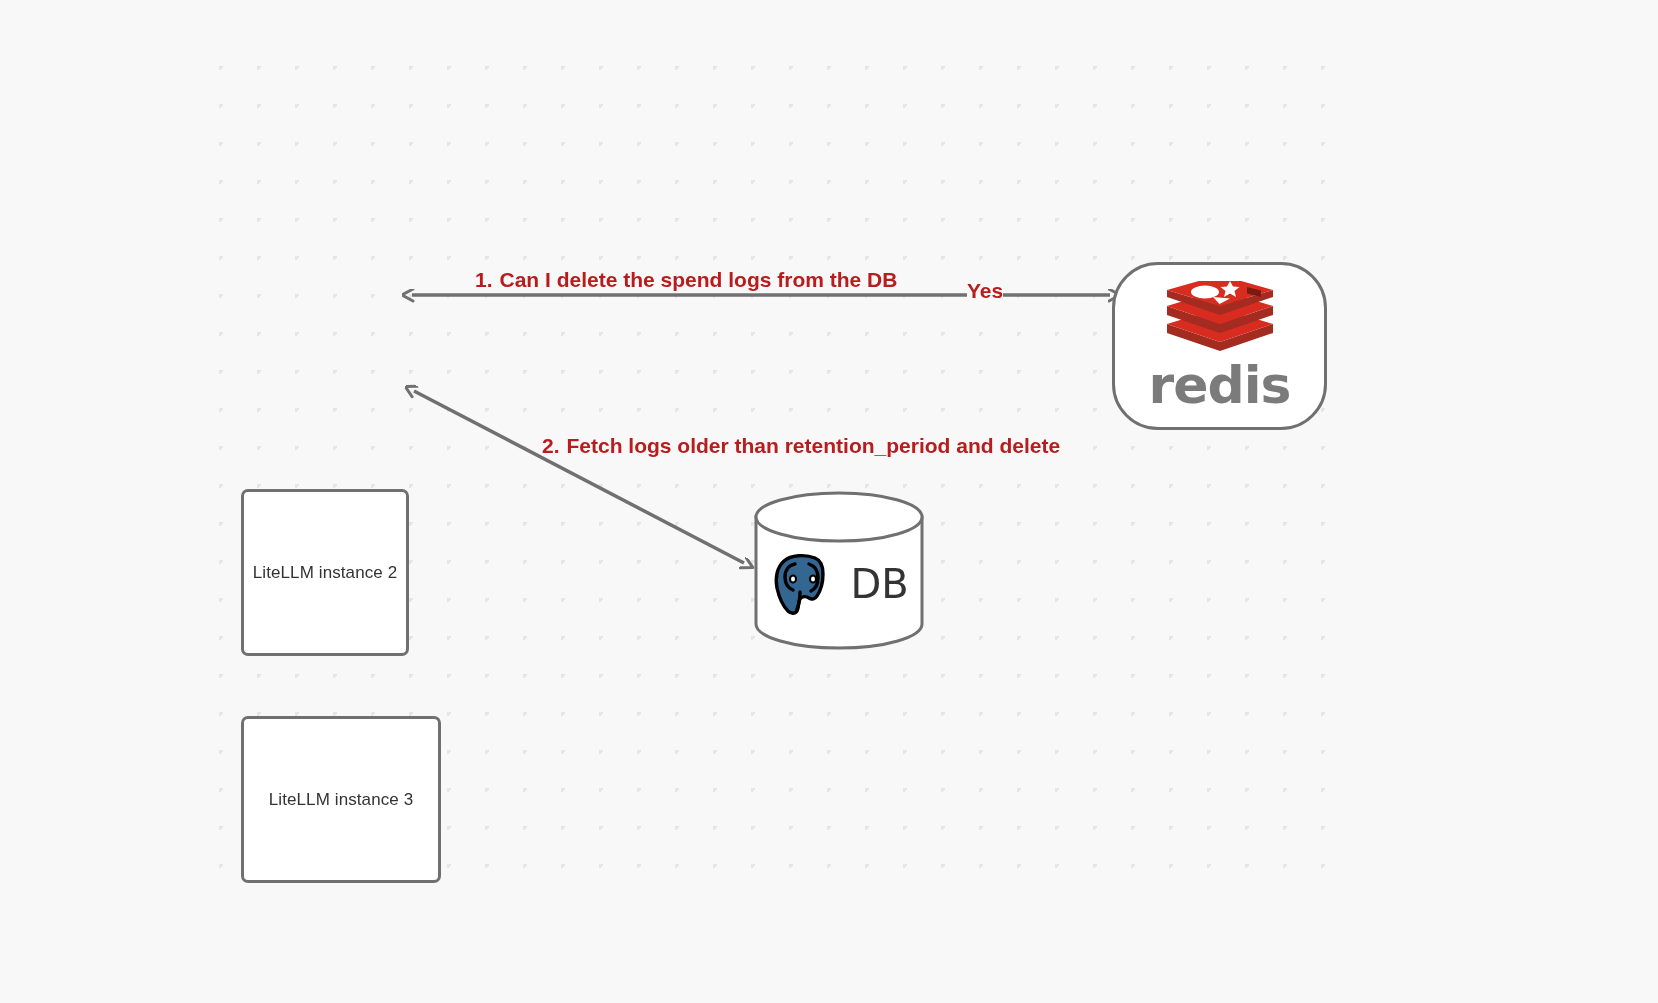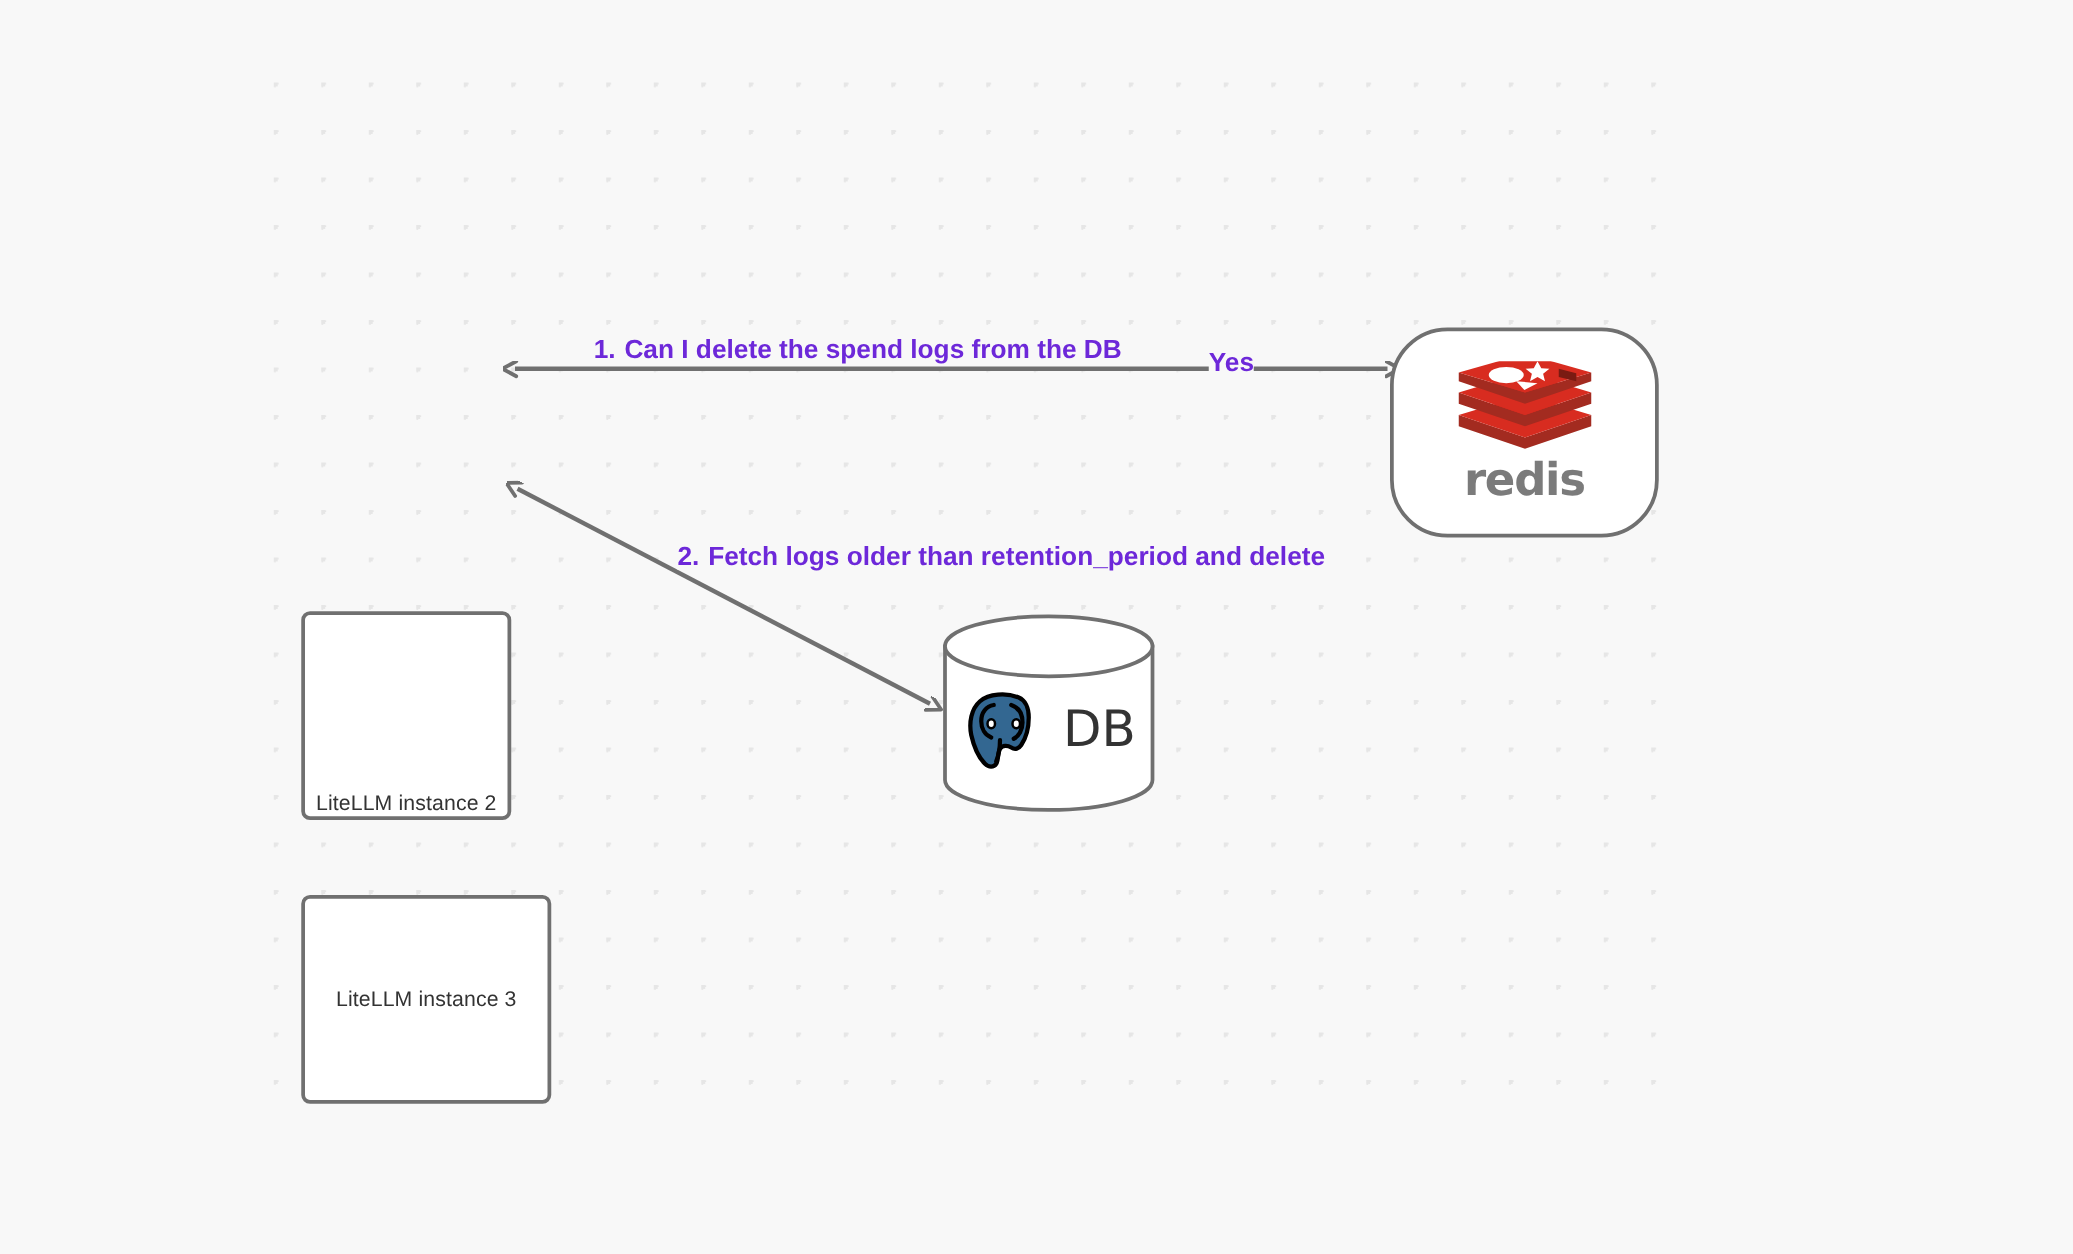--- a/index.html
+++ b/index.html
@@ -58,21 +58,21 @@
     color: #333333;
     font-family: "Liberation Sans", sans-serif;
     letter-spacing: 0.1px;
   }
 
   .edge-label {
     position: absolute;
     font-family: "Liberation Sans", sans-serif;
     font-weight: bold;
     font-size: 21px;
-    color: #6d28d9;
+    color: #b91c1c;
     white-space: nowrap;
     background: #f8f8f8;
     line-height: 1;
   }
   .edge-label .num { margin-right: 7px; }
 
   
   #redis-node {
     position: absolute;
     left: 1112px;
@@ -89,21 +89,21 @@
     left: 0; top: 0;
     width: 100%; height: 100%;
     display: flex;
     flex-direction: column;
     align-items: center;
     justify-content: center;
   }
   #redis-wordmark {
     font-family: "DejaVu Sans", sans-serif;
     font-weight: bold;
-    font-size: 36px;
+    font-size: 52px;
     color: #7b7b7b;
     letter-spacing: -1px;
     margin-top: 2px;
     line-height: 1;
   }
 
   
   #db-node {
     position: absolute;
     left: 753px;
@@ -143,21 +143,21 @@
         <path d="M 11 0 L 0 6 L 11 12" fill="none" stroke="#707070" stroke-width="3" stroke-linecap="round" stroke-linejoin="round"></path>
       </marker>
     </defs>
 
     <line x1="412" y1="295" x2="1110" y2="295" stroke="#707070" stroke-width="3.5" marker-start="url(#arrow-start)" marker-end="url(#arrow-end)"></line>
 
     <line x1="414" y1="391" x2="744" y2="563" stroke="#707070" stroke-width="3.5" marker-start="url(#arrow-start)" marker-end="url(#arrow-end)"></line>
   </svg>
 
 
-  <div class="node-box" id="node-litellm-2" style="left:241px; top:489px; width:168px; height:167px;align-items:flex-end;">
+  <div class="node-box" id="node-litellm-2" style="left:241px; top:489px; width:168px; height:167px;">
     <span class="node-label">LiteLLM instance 2</span>
   </div>
 
   <div class="node-box" id="node-litellm-3" style="left:241px; top:716px; width:200px; height:167px;">
     <span class="node-label">LiteLLM instance 3</span>
   </div>
 
   <div id="redis-node">
     <div id="redis-logo-wrap">
       <svg width="118" height="76" viewBox="0 0 118 76">

